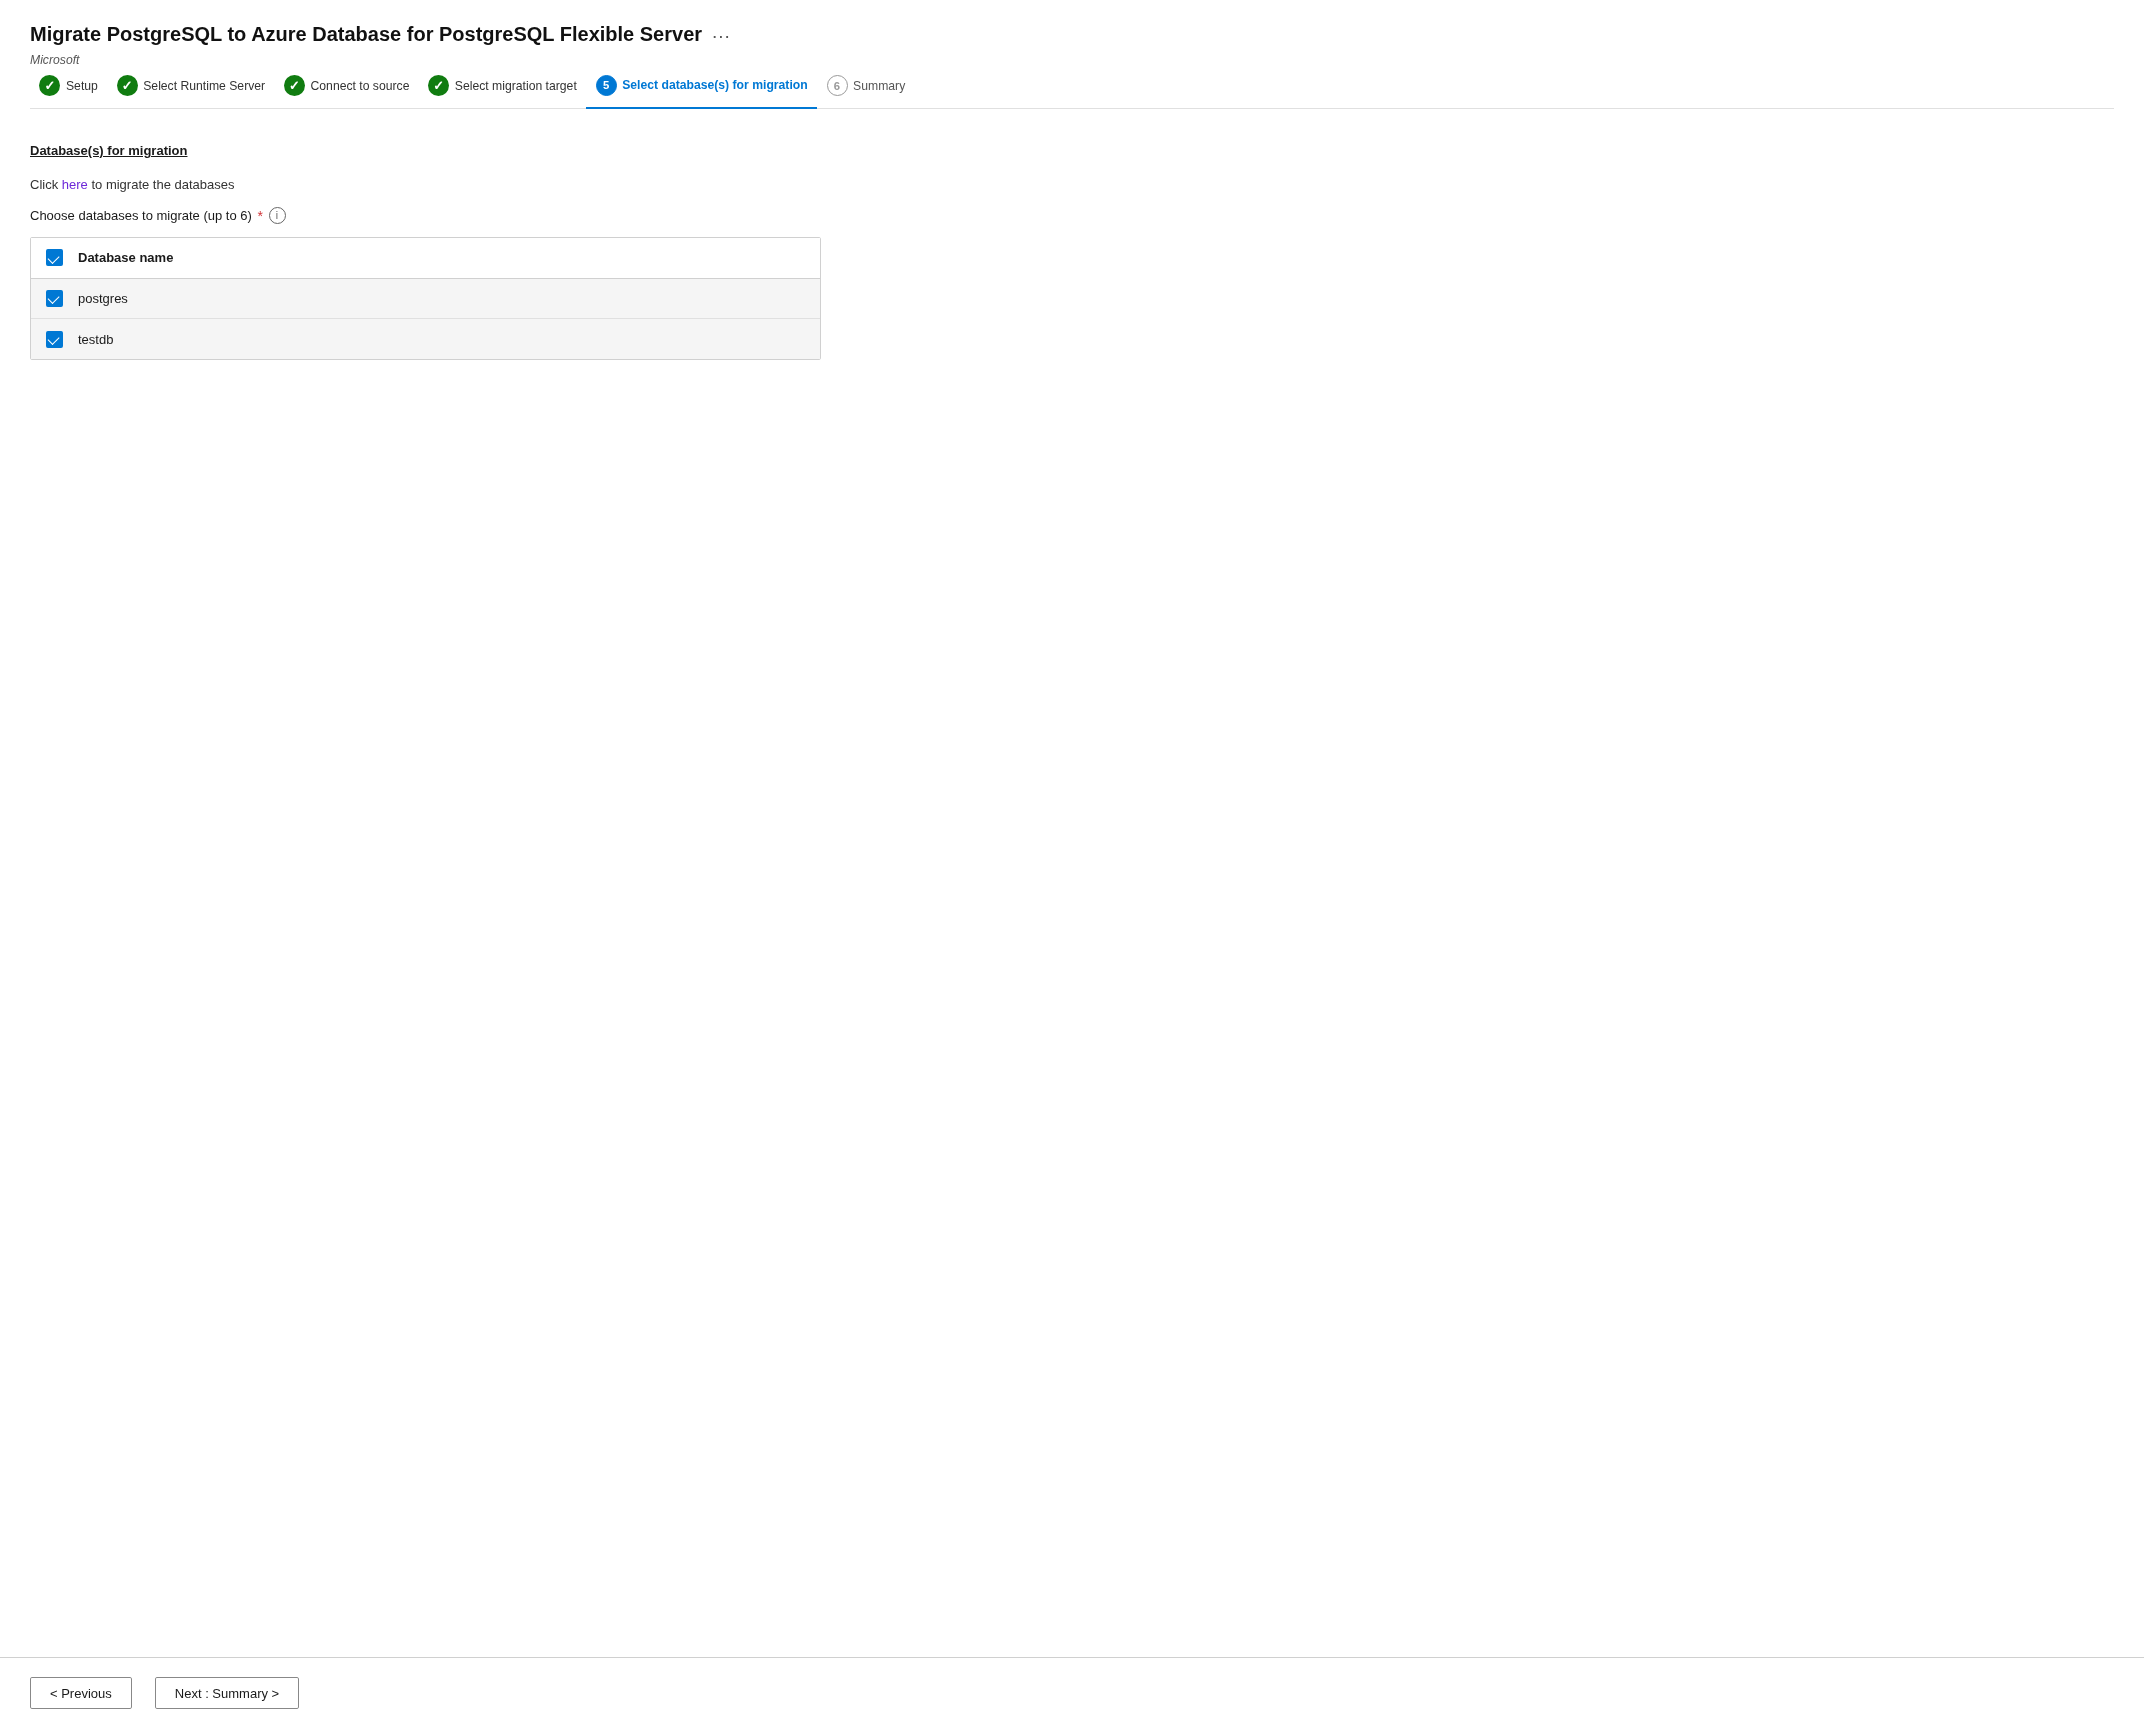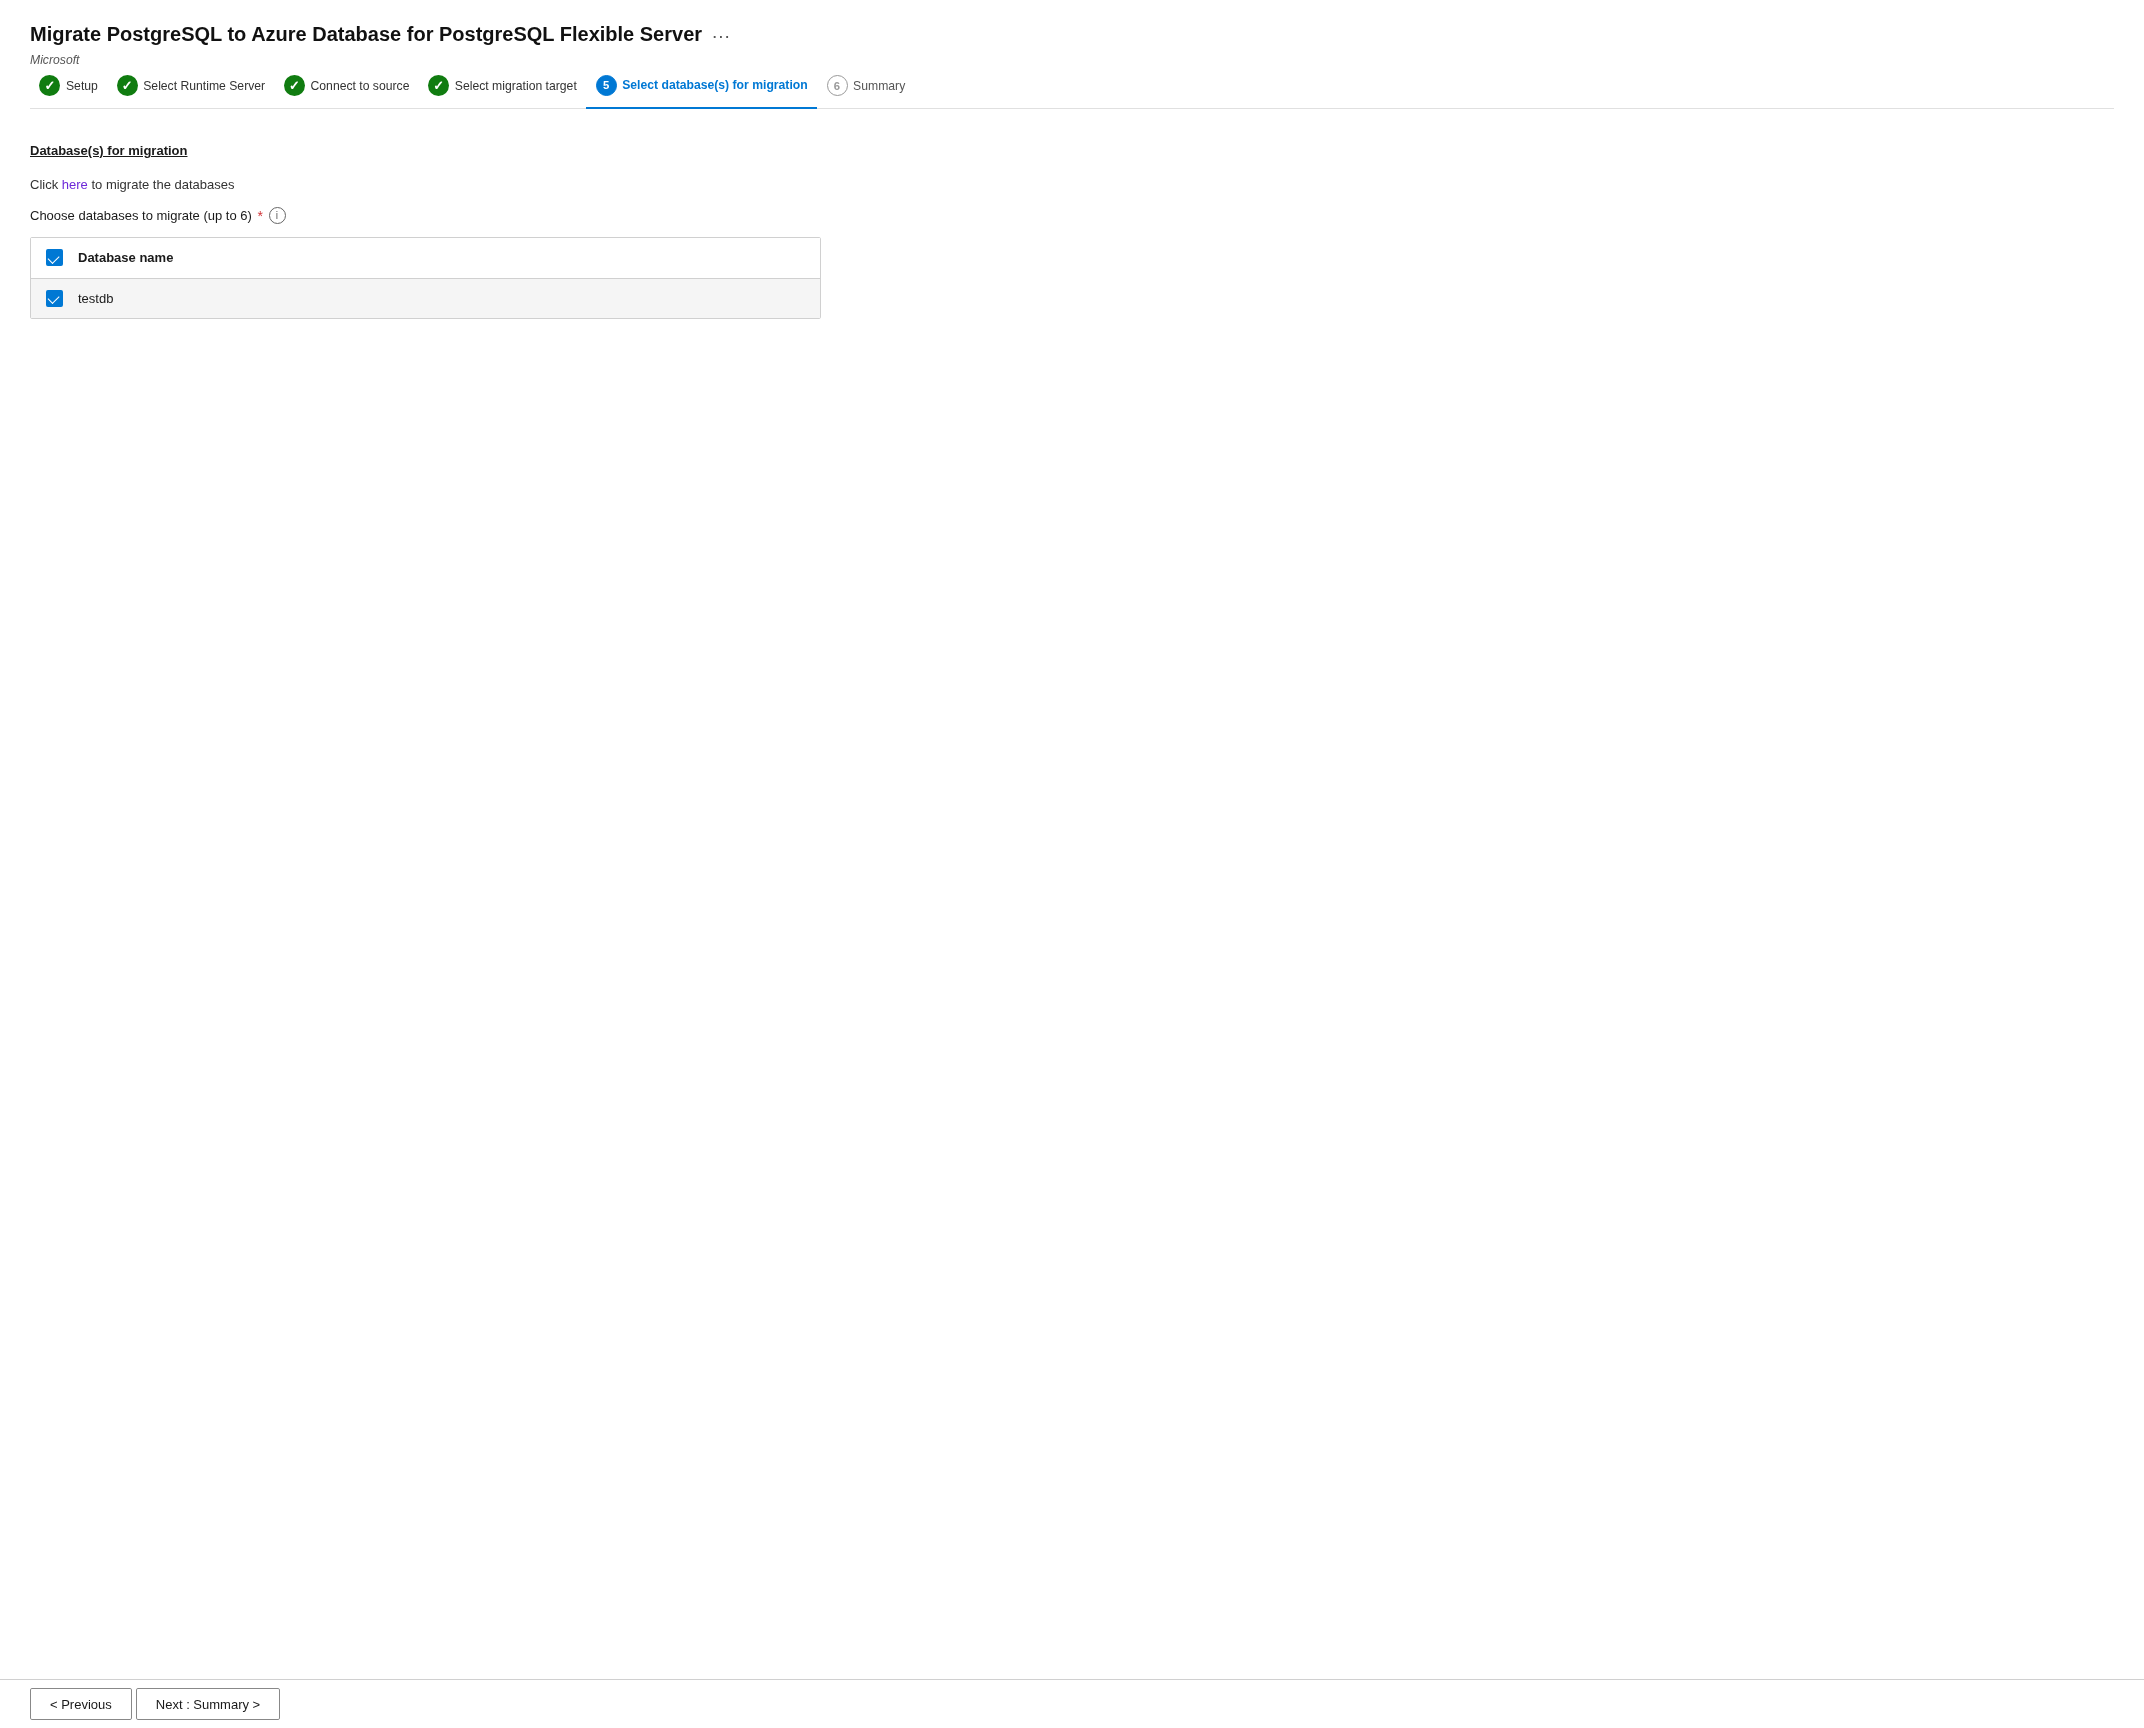--- a/index.html
+++ b/index.html
@@ -189,24 +189,24 @@
     .col-name {
       font-size: 13px;
       font-weight: 600;
     }
     .col-value {
       font-size: 13px;
       font-weight: 400;
     }
     .footer-bar {
       border-top: 0.9px solid #d0d0d0;
-      padding: 8px 30px;
-      display: flex;
-      align-items: center;
-      gap: 4px;
+      padding: 19px 30px;
+      display: flex;
+      align-items: center;
+      gap: 23px;
       background: #fff;
     }
     .btn {
       padding: 7.5px 19px;
       font-size: 13px;
       border: 0.9px solid #888;
       background: #fff;
       color: #1a1a1a;
       border-radius: 1.9px;
       cursor: pointer;
@@ -268,20 +268,24 @@
   </div>
 
 
   <div class="table-container">
 
     <div class="table-header">
       <span class="checkbox-blue"></span>
       <span class="col-name">Database name</span>
     </div>
 
+    <div class="table-row-item">
+      <span class="checkbox-blue"></span>
+      <span class="col-value">postgres</span>
+    </div>
 
     <div class="table-row-item">
       <span class="checkbox-blue"></span>
       <span class="col-value">testdb</span>
     </div>
   </div>
 </div>
 
 <div class="footer-bar">
   <button class="btn">&lt; Previous</button>

